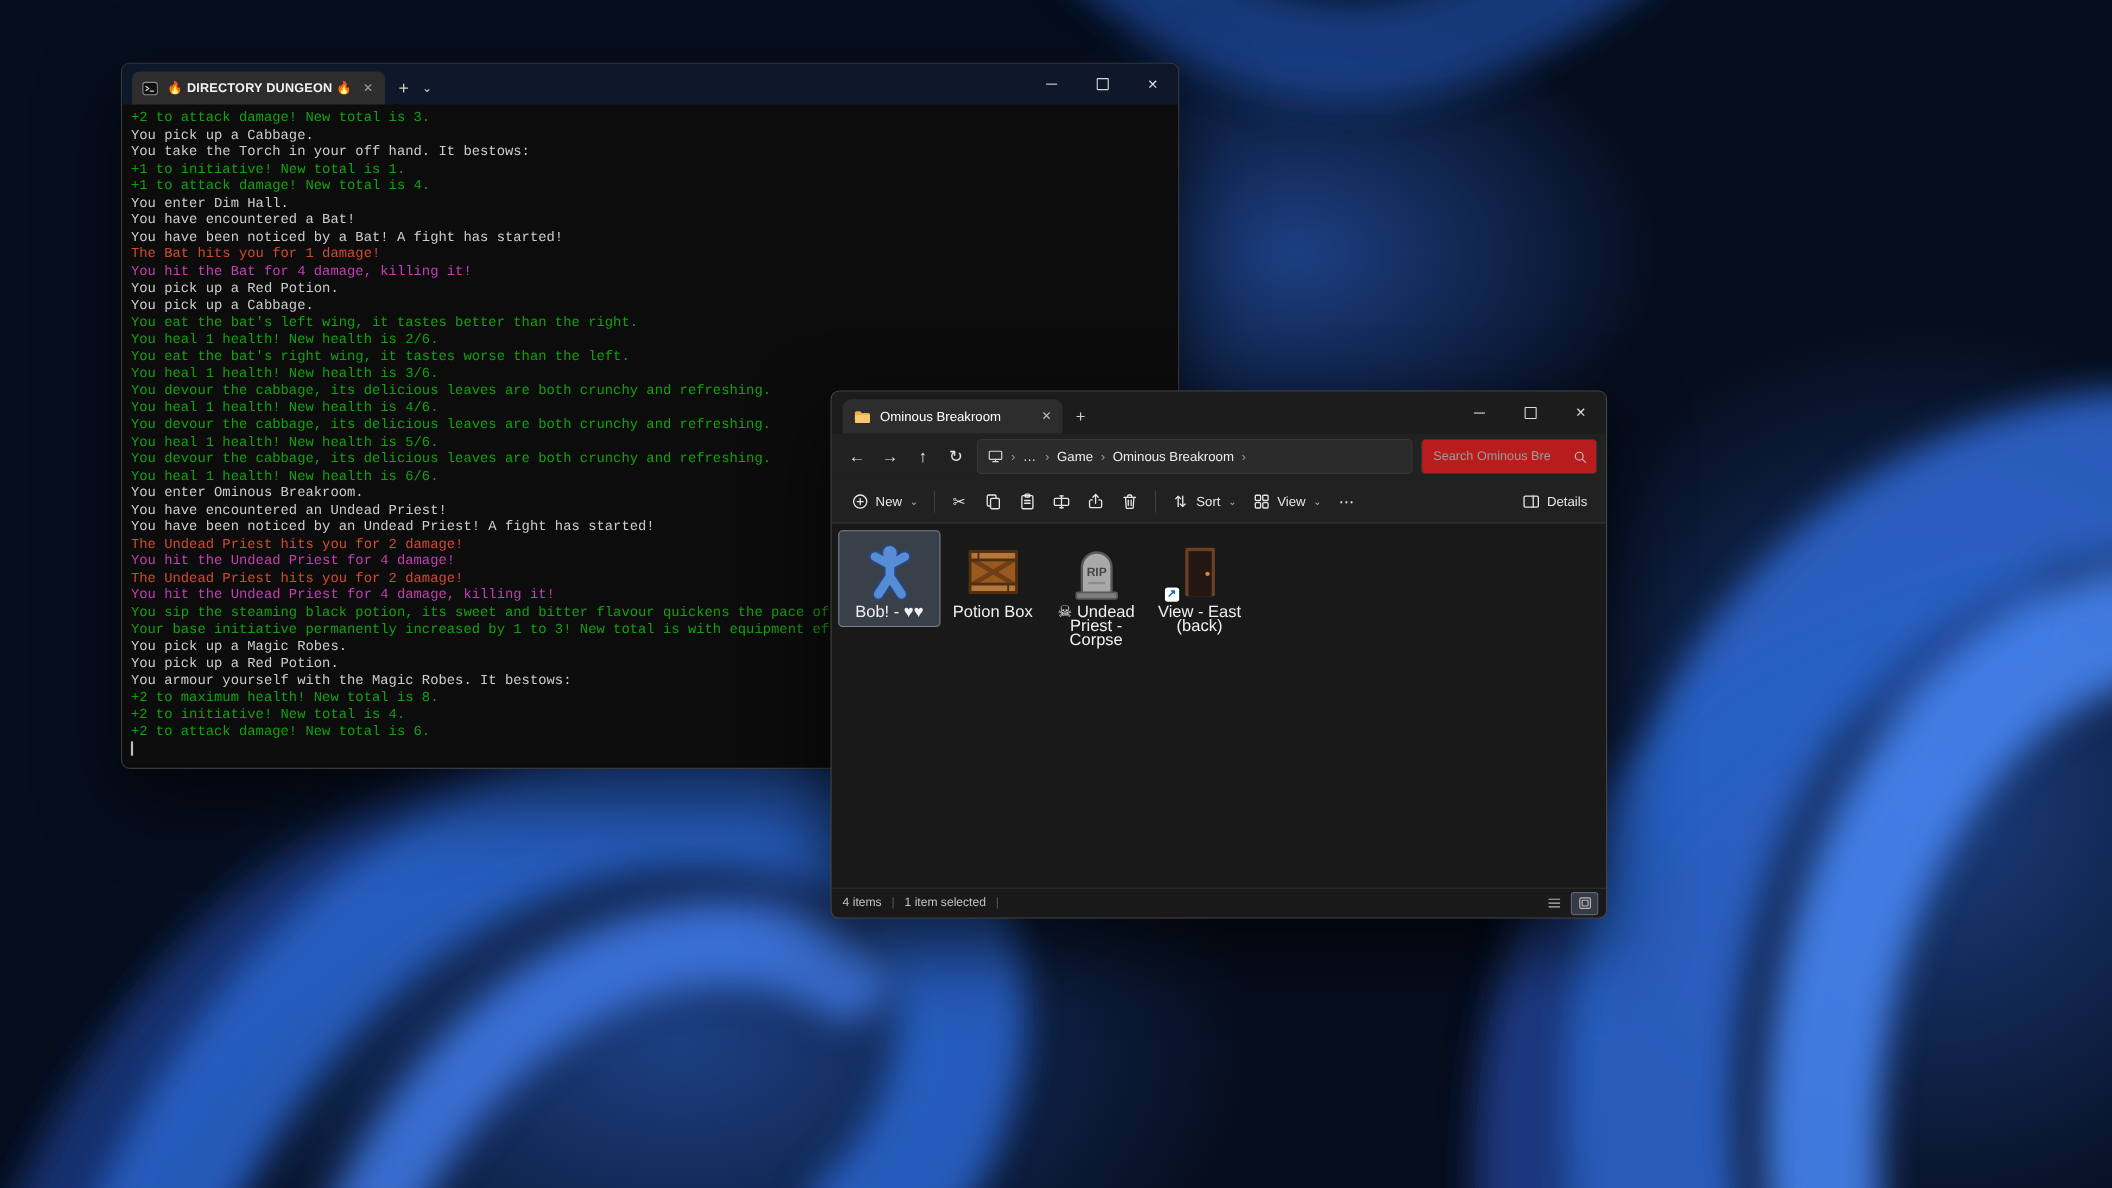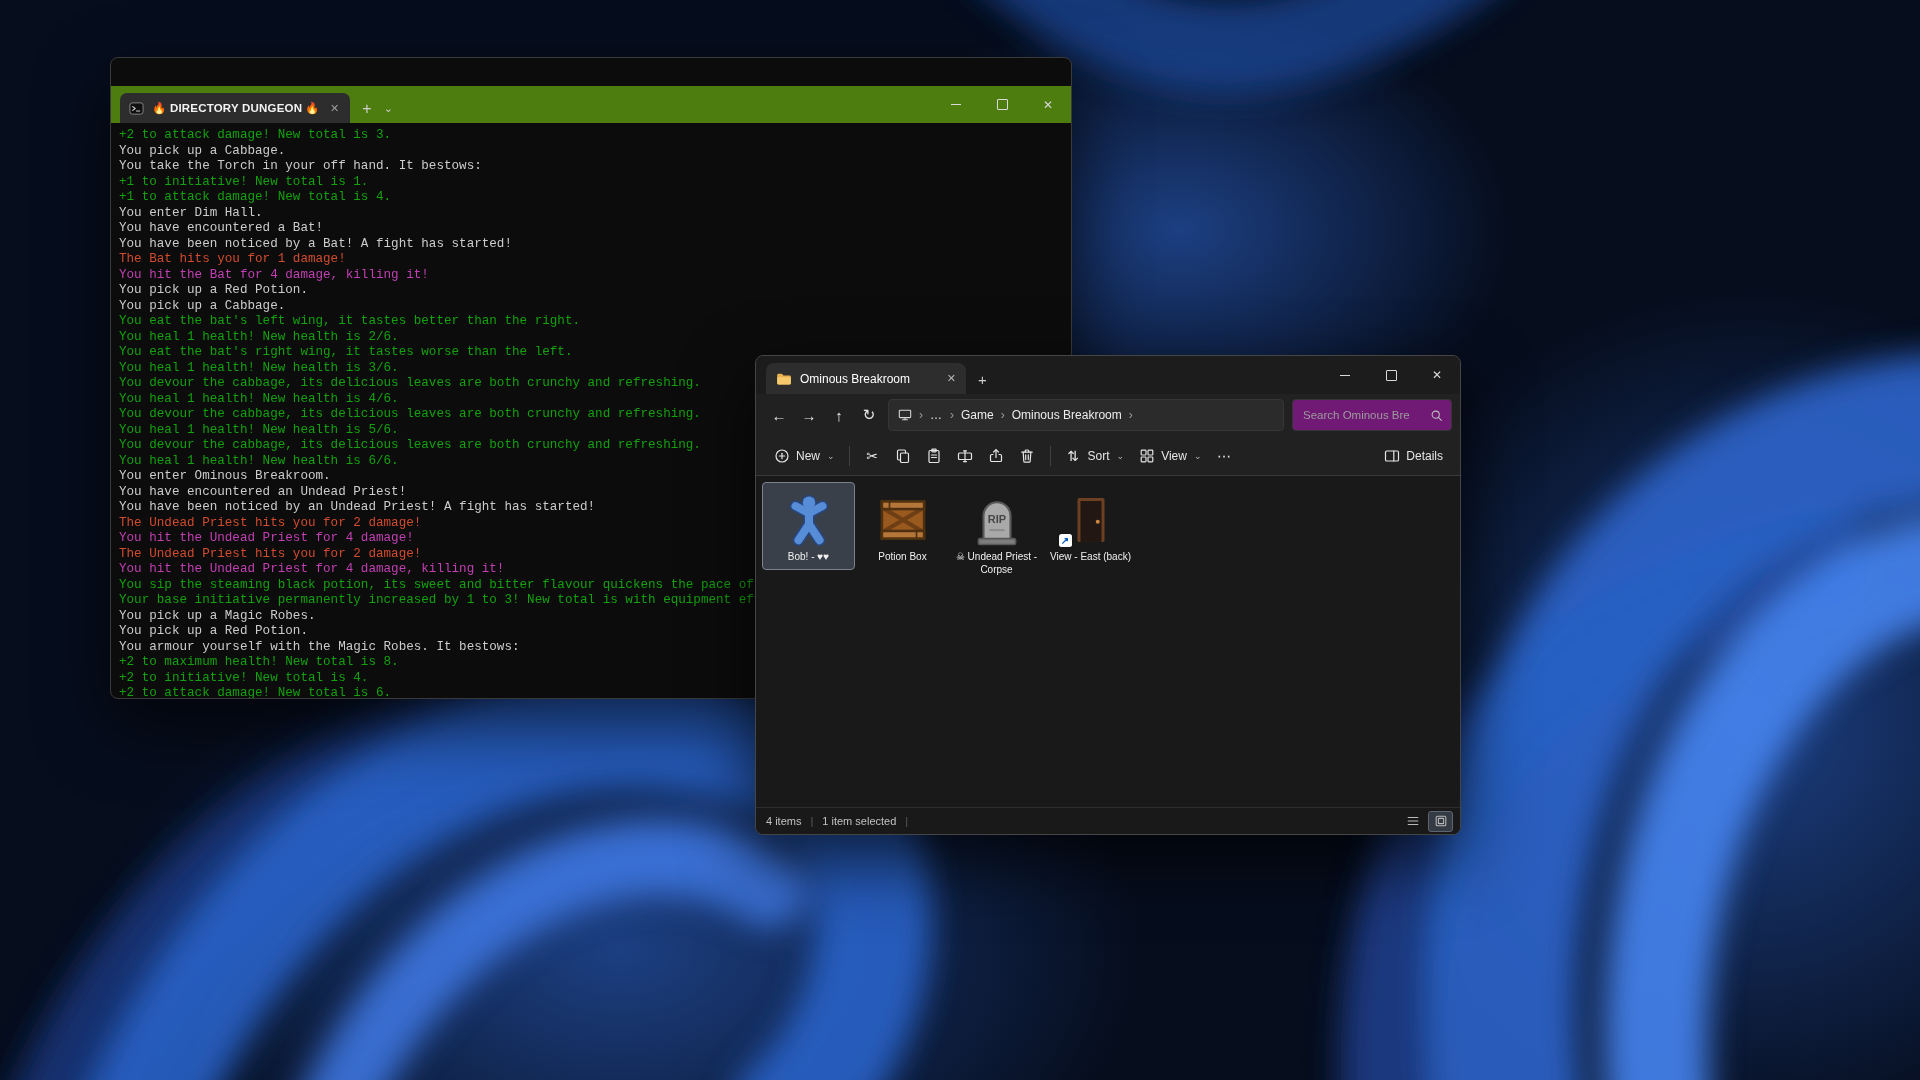--- a/index.html
+++ b/index.html
@@ -13,21 +13,21 @@
   .wp{position:absolute;inset:0;z-index:0;}
 
   
   .terminal{
     position:absolute;left:110px;top:57px;width:960px;height:640px;
     background:var(--c-terminal_bg,#0c0c0c);
     border-radius:8px;border:1px solid #3a3a3a;
     box-shadow:0 26px 70px rgba(0,0,0,.65);
     z-index:5;overflow:hidden;
   }
-  .t-titlebar{height:37px;background:#4d7c0f;display:flex;align-items:flex-end;position:relative;margin-top:28px;}
+  .t-titlebar{height:37px;background:#0f172a;display:flex;align-items:flex-end;position:relative;}
   .t-tab{
     margin-left:9px;height:30px;min-width:190px;border-radius:7px 7px 0 0;
     background:#2d2d2d;display:flex;align-items:center;gap:8px;padding:0 9px;
   }
   .t-appicon{width:15px;height:15px;display:flex;}
   .t-title{font-size:11.5px;font-weight:bold;color:#f2f2f2;letter-spacing:.2px;white-space:nowrap;flex:1;}
   .t-tabclose{color:#9c9c9c;font-size:11px;padding:0 2px;}
   .t-newtab{color:#cfcfcf;font-size:16px;margin:0 0 6px 12px;line-height:16px;}
   .t-dd{color:#cfcfcf;font-size:11px;margin:0 0 8px 12px;}
   .wincontrols{position:absolute;right:0;top:0;height:100%;display:flex;}
@@ -61,21 +61,21 @@
   .e-navbar{display:flex;align-items:center;padding:5px 8px;background:#212121;flex:none;}
   .nav-btn{width:30px;height:30px;display:flex;align-items:center;justify-content:center;color:#e6e6e6;font-size:15px;border-radius:4px;flex:none;}
   .e-address{
     flex:1;height:30px;background:#2b2b2b;border:1px solid #363636;border-radius:4px;
     display:flex;align-items:center;gap:7px;padding:0 9px;margin:0 8px 0 4px;min-width:0;
   }
   .crumb{font-size:12px;color:#ececec;white-space:nowrap;}
   .crumb-chev{font-size:12px;color:#9a9a9a;}
   .crumb-ellipsis{font-size:12px;color:#e0e0e0;letter-spacing:1px;}
   .e-search{
-    width:142px;height:30px;background:#701a75;border:1px solid #363636;border-radius:4px;
+    width:142px;height:30px;background:#b91c1c;border:1px solid #363636;border-radius:4px;
     display:flex;align-items:center;padding:0 8px;gap:6px;flex:none;
   }
   .e-search input{
     flex:1;min-width:0;background:transparent;border:none;outline:none;
     font-size:11.5px;color:#cfcfcf;font-family:"Liberation Sans",sans-serif;
   }
   .e-search input::placeholder{color:#9c9c9c;}
   .e-cmdbar{display:flex;align-items:center;padding:5px 10px;background:#212121;border-bottom:1px solid #3a3a3a;flex:none;}
   .cmd-btn{display:flex;align-items:center;gap:6px;color:#e6e6e6;font-size:12px;padding:6px 7px;border-radius:4px;white-space:nowrap;text-align:center;}
   .cmd-ico{width:17px;height:17px;display:flex;align-items:center;justify-content:center;font-size:14px;color:#e6e6e6;}
@@ -86,21 +86,21 @@
   .e-content{flex:1;background:#191919;padding:6px 6px;display:flex;align-items:flex-start;gap:1px;}
   .tile{width:87px;display:flex;flex-direction:column;align-items:center;padding:6px 2px 5px;border:1px solid transparent;border-radius:4px;}
   .tile.selected{background:#3a4049;border-color:#7b828c;}
   .tile-icon{width:64px;height:58px;position:relative;display:flex;align-items:flex-end;justify-content:center;}
   .tile-icon svg{width:54px;height:54px;}
   .badge{
     position:absolute;left:0;bottom:0;width:13px;height:13px;background:#ffffff;border-radius:2.5px;
     color:#0a60c0;font-size:10px;line-height:13px;text-align:center;font-weight:bold;
     box-shadow:0 0 2px rgba(0,0,0,.6);
   }
-  .tile-label{font-size:10px;color:#f0f0f0;text-align:center;line-height:12.5px;margin-top:4px;max-width:84px;overflow-wrap:break-word;}
+  .tile-label{font-size:15px;color:#f0f0f0;text-align:center;line-height:12.5px;margin-top:4px;max-width:84px;overflow-wrap:break-word;}
   .e-status{height:26px;background:#191919;border-top:1px solid #2d2d2d;display:flex;align-items:center;padding:0 10px;gap:9px;font-size:11px;color:#c2c2c2;position:relative;flex:none;}
   .sep{color:#5a5a5a;}
   .status-views{position:absolute;right:7px;top:0;height:100%;display:flex;align-items:center;gap:4px;}
   .sv-btn{width:23px;height:19px;display:flex;align-items:center;justify-content:center;border-radius:3px;}
   .sv-btn svg{width:14px;height:14px;stroke:#b9b9b9;fill:none;stroke-width:1.2;}
   .sv-btn.active{background:#343b45;border:1px solid #5c6570;}
 </style>
 </head>
 <body>
 

